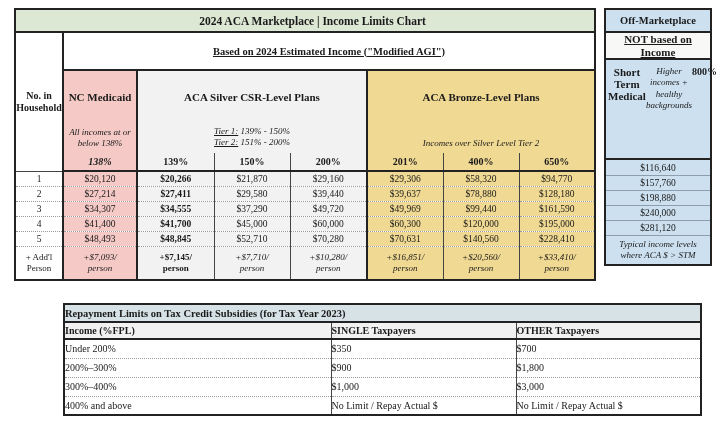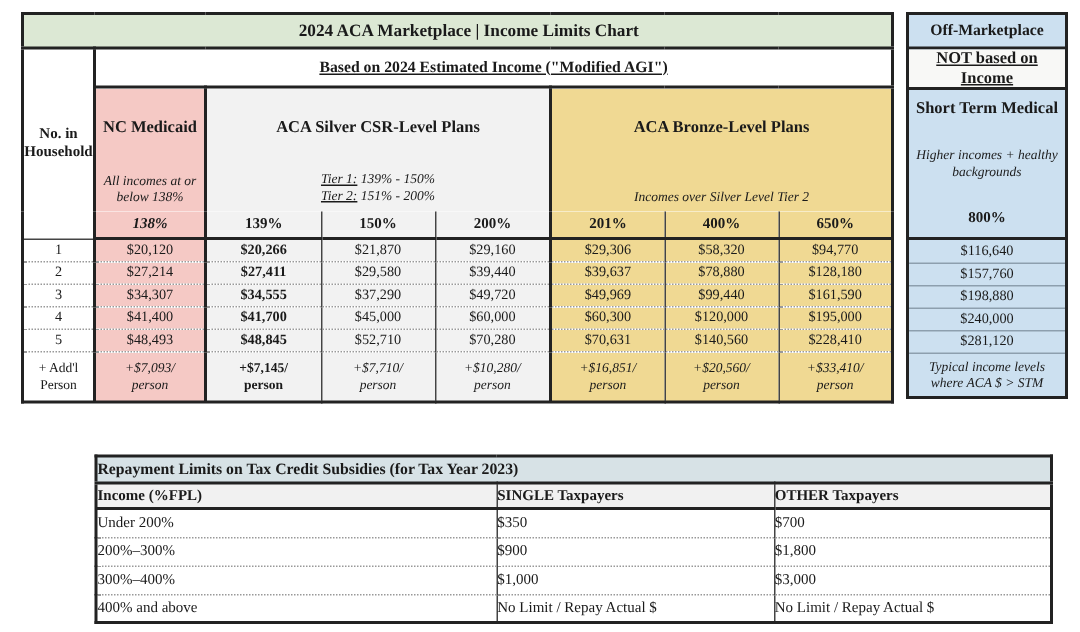--- a/index.html
+++ b/index.html
@@ -6,21 +6,21 @@
   html,body { background:#fff; }
   body { width:720px; height:421px; font-family:"Liberation Serif","DejaVu Serif",serif; color:#1a1a1a; position:relative; }
   .canvas { position:relative; width:720px; height:421px; background:#fff; overflow:hidden; }
 
   
   table { border-collapse:collapse; table-layout:fixed; }
   .t-main { position:absolute; left:14px; top:8px; width:580px; border:2px solid #222; }
   .t-main td { border:1px solid #444; text-align:center; vertical-align:middle; overflow:hidden; }
 
   .title-cell { height:23px; background:var(--c-title,#dce8d4); font-weight:bold; font-size:11.5px; border-bottom:2px solid #222 !important;padding-left:15px; }
-  .subtitle-cell { height:26px; background:#fff; font-weight:bold; font-size:10.5px; border-bottom:2px solid #222 !important; }
+  .subtitle-cell { height:38px; background:#fff; font-weight:bold; font-size:10.5px; border-bottom:2px solid #222 !important; }
   .subtitle-cell span { text-decoration:underline; }
 
   .hh-cell { background:#fff; font-weight:bold; font-size:10px; line-height:1.15; border-right:2px solid #222 !important; }
 
   .sec { border:2px solid #222 !important; border-bottom:none !important; height:82px; vertical-align:top; }
   .sec-inner { display:flex; flex-direction:column; justify-content:space-between; height:82px; padding:20px 2px 4px 2px; }
   .c-med-bg { background:var(--c-med,#f5c9c5); }
   .c-sil-bg { background:var(--c-sil,#f2f2f2); }
   .c-brz-bg { background:var(--c-brz,#f0d993); }
   .sec-title { font-weight:bold; font-size:11px; }
@@ -38,21 +38,21 @@
 
   .addl-row td { height:34px; font-size:9px; line-height:1.2; border-top:1px dotted #999; }
   .addl-label { font-size:9.5px; line-height:1.2;margin-left:24px; }
   .ital { font-style:italic; }
 
   
   .panel { position:absolute; left:604px; top:8px; width:108px; height:258px; border:2px solid #222; background:var(--c-blue,#cce0f0); display:flex; flex-direction:column; }
   .p-title { height:23px; display:flex; align-items:center; justify-content:center; font-weight:bold; font-size:10.5px; border-bottom:2px solid #222; }
   .p-not { height:27px; background:#f8f8f6; display:flex; align-items:center; justify-content:center; text-align:center; font-weight:bold; font-size:11px; line-height:1.1; border-bottom:2px solid #222; padding:1px 4px; }
   .p-not span { text-decoration:underline; }
-  .p-body { height:98px; display:flex; flex-direction:column; justify-content:space-between; padding:6px 2px 0 2px; text-align:center; }
+  .p-body { height:98px; display:flex; justify-content:space-between; padding:6px 2px 0 2px; text-align:center; }
   .p-product { font-weight:bold; font-size:11px; }
   .p-note { font-style:italic; font-size:9px; line-height:1.25; }
   .p-pct { font-weight:bold; font-size:10px; height:18px; }
   .p-values { border-top:2px solid #222; }
   .p-row { height:15px; display:flex; align-items:center; justify-content:center; font-size:9.5px; }
   .p-row + .p-row { border-top:1px solid #8d9fae; }
   .p-foot { flex:1; border-top:1px solid #8d9fae; display:flex; align-items:center; justify-content:center; font-style:italic; font-size:9px; line-height:1.2; text-align:center; padding:0 2px; }
 
   
   .t-repay { position:absolute; left:63px; top:303px; width:637px; border:2px solid #222; }

